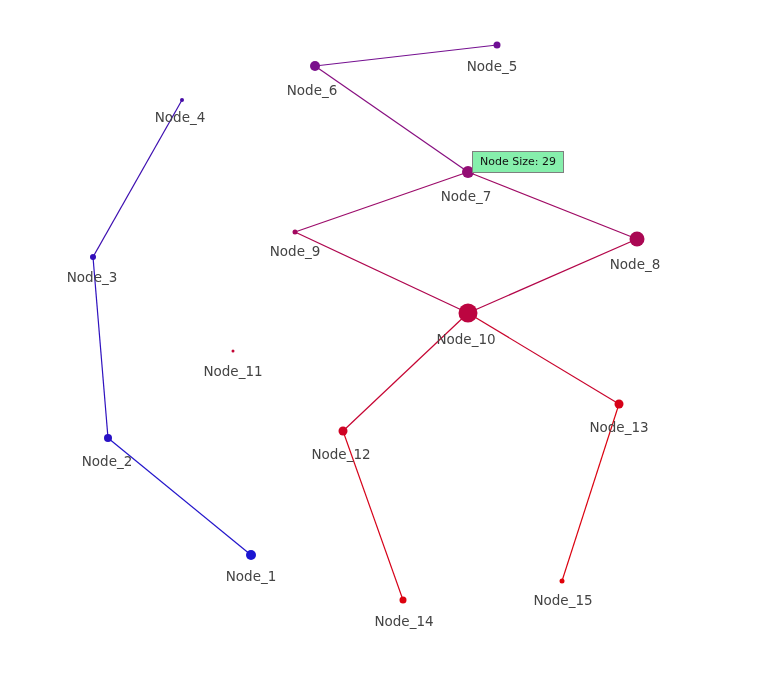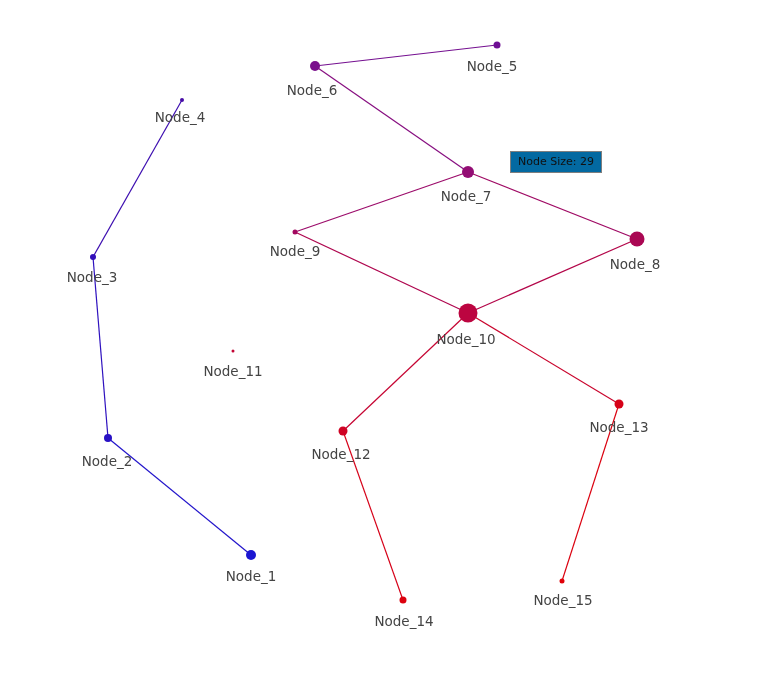--- a/index.html
+++ b/index.html
@@ -25,28 +25,27 @@
   }
   #graph-svg text.node-label {
     font-family: "DejaVu Sans", sans-serif;
     font-size: 13.5px;
     fill: #444444;
     text-anchor: middle;
   }
   #tooltip {
     position: absolute;
     padding: 3px 7px 4px 7px;
-    background: #0369a1;
+    background: #86efac;
     border: 1px solid #7f7f7f;
     font-family: "DejaVu Sans", sans-serif;
     font-size: 11px;
     color: #111111;
     white-space: nowrap;
     z-index: 5;
-    margin-left: 38px;
   }
 </style>
 </head>
 <body>
 
 <div id="stage">
   <svg id="graph-svg" width="779" height="691">
       <line x1="182" y1="100" x2="93" y2="257" stroke="#3d0eb0"></line>
       <line x1="93" y1="257" x2="108" y2="438" stroke="#2e11bf"></line>
       <line x1="108" y1="438" x2="251" y2="555" stroke="#2214cb"></line>

